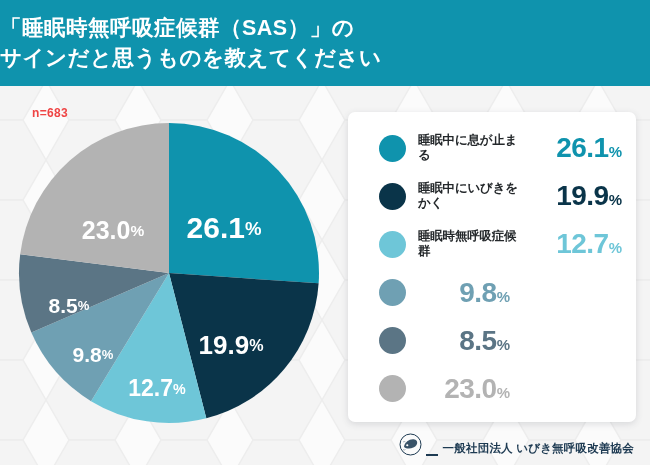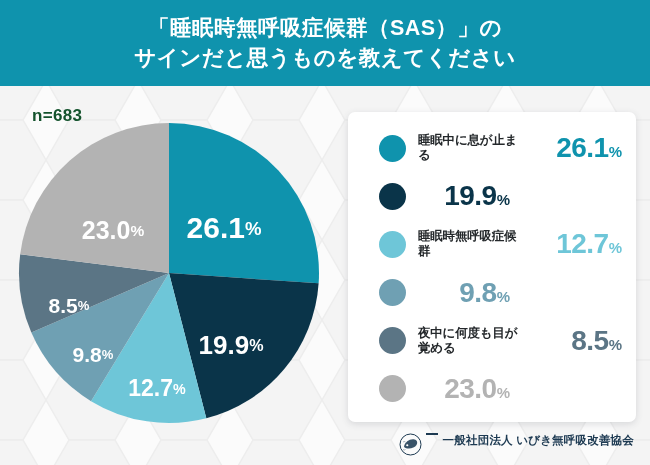--- a/index.html
+++ b/index.html
@@ -35,42 +35,42 @@
 
   
   .header {
     position: absolute;
     left: 0; top: 0;
     width: 650px;
     height: 86px;
     background: #0f93ad;
     display: flex;
     flex-direction: column;
-    align-items: center;
+    align-items: flex-start;
     justify-content: center;
     box-sizing: border-box;
     padding-top: 2px;
   }
   .header-line {
     color: #ffffff;
     font-weight: bold;
     font-size: 21.5px;
     line-height: 31px;
     letter-spacing: 0.5px;
     white-space: nowrap;
   }
 
   
   .n-label {
     position: absolute;
     left: 32px;
     top: 106px;
-    font-size: 17px;
-    font-weight: bold;
-    color: #14532d;
+    font-size: 12px;
+    font-weight: bold;
+    color: #ef4444;
     letter-spacing: 0.3px;
     text-align: right;
   }
 
   
   .pie-wrap {
     position: absolute;
     left: 18px;
     top: 122px;
     width: 302px;
@@ -135,21 +135,21 @@
     font-size: 15px;
     letter-spacing: 0;
   }
 
   
   .footer {
     position: absolute;
     right: 16px;
     bottom: 9px;
     display: flex;
-    align-items: flex-start;
+    align-items: flex-end;
   }
   .footer-logo {
     width: 23px;
     height: 23px;
     flex: 0 0 23px;
   }
   .footer-dash {
     width: 12px;
     height: 2px;
     background: #1d3a52;
@@ -211,34 +211,34 @@
   </div>
 
   <div class="legend-card">
     <div class="legend-row">
       <span class="legend-dot" style="background: rgb(15, 147, 173);"></span>
       <span class="legend-label">睡眠中に息が止まる</span>
       <span class="legend-value" style="color: rgb(15, 147, 173);"><span>26.1</span><span class="pct">%</span></span>
     </div>
     <div class="legend-row">
       <span class="legend-dot" style="background: rgb(10, 52, 73);"></span>
+      <span class="legend-label">睡眠中にいびきをかく</span>
       <span class="legend-value" style="color: rgb(10, 52, 73);"><span>19.9</span><span class="pct">%</span></span>
     </div>
     <div class="legend-row">
       <span class="legend-dot" style="background: rgb(110, 198, 216);"></span>
       <span class="legend-label">睡眠時無呼吸症候群</span>
       <span class="legend-value" style="color: rgb(110, 198, 216);"><span>12.7</span><span class="pct">%</span></span>
     </div>
     <div class="legend-row">
       <span class="legend-dot" style="background: rgb(111, 160, 179);"></span>
       <span class="legend-value" style="color: rgb(111, 160, 179);"><span>9.8</span><span class="pct">%</span></span>
     </div>
     <div class="legend-row">
       <span class="legend-dot" style="background: rgb(91, 117, 133);"></span>
-      <span class="legend-label">夜中に何度も目が覚める</span>
       <span class="legend-value" style="color: rgb(91, 117, 133);"><span>8.5</span><span class="pct">%</span></span>
     </div>
     <div class="legend-row">
       <span class="legend-dot" style="background: rgb(179, 179, 179);"></span>
       <span class="legend-value" style="color: rgb(179, 179, 179);"><span>23.0</span><span class="pct">%</span></span>
     </div>
   </div>
 
   <div class="footer">
     <svg class="footer-logo" viewBox="0 0 46 46">

